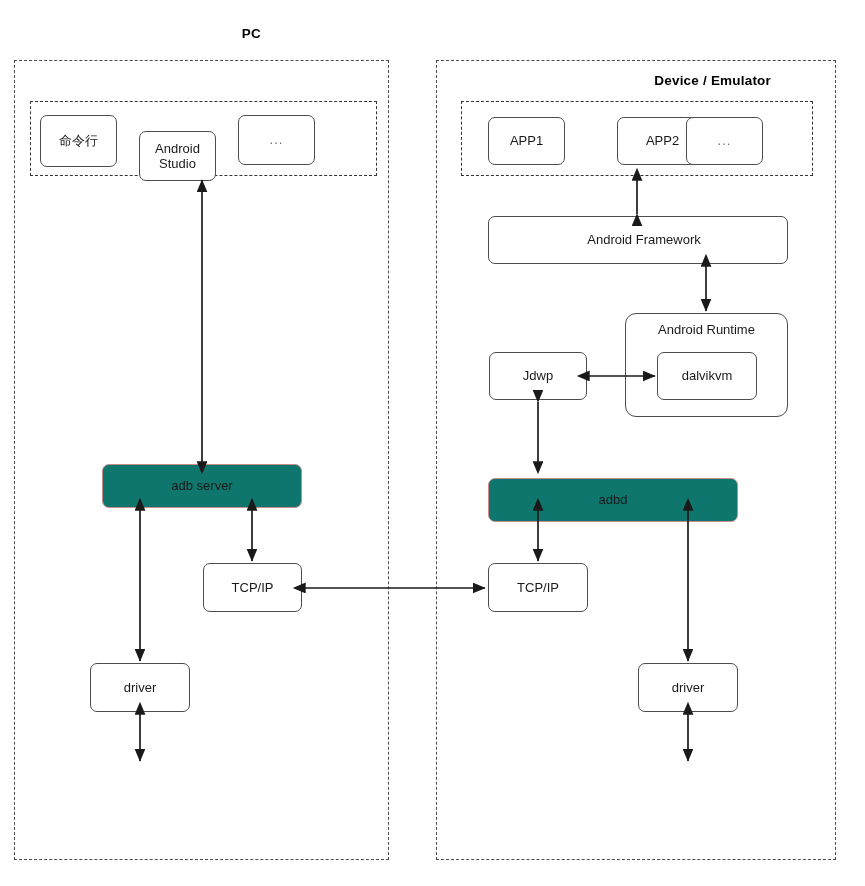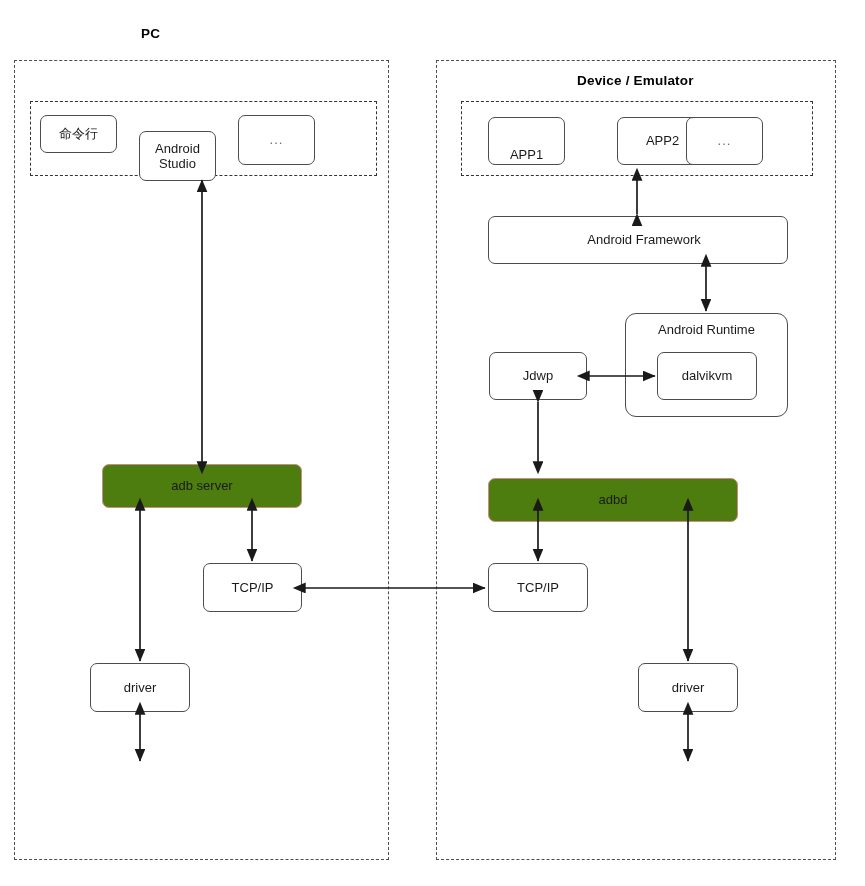--- a/index.html
+++ b/index.html
@@ -16,21 +16,21 @@
     width: 865px;
     height: 886px;
     background: #ffffff;
     overflow: hidden;
   }
   .panel-title {
     position: absolute;
     font-size: 13.5px;
     font-weight: bold;
     color: #000000;
-    text-align: left;
+    text-align: right;
     letter-spacing: 0.2px;
     white-space: nowrap;
   }
   .dashed-panel {
     position: absolute;
     border: 1.6px dashed #4d4d4d;
     background: transparent;
     box-sizing: border-box;
   }
   .dashed-group {
@@ -48,21 +48,21 @@
     display: flex;
     align-items: center;
     justify-content: center;
     text-align: center;
     font-size: 13px;
     line-height: 1.18;
     color: #1a1a1a;
     padding: 2px;
   }
   .node.pink {
-    background: #4d7c0f;
+    background: #0f766e;
     border-color: #c98b87;
   }
   .node.ellipsis {
     color: #6b6b6b;
     font-size: 13px;
     letter-spacing: 1px;
   }
   .node.group-box {
     align-items: flex-start;
     justify-content: center;
@@ -92,32 +92,32 @@
 
   <div class="panel-title" style="left:141px; top:26px; width:120px;">PC</div>
   <div class="panel-title" style="left:577px; top:26px; width:194px;margin-top:47px;">Device / Emulator</div>
 
   <div class="dashed-panel" style="left:14px; top:60px; width:375px; height:800px;"></div>
   <div class="dashed-panel" style="left:436px; top:60px; width:400px; height:800px;"></div>
 
   <div class="dashed-group" style="left:30px; top:101px; width:347px; height:75px;"></div>
   <div class="dashed-group" style="left:461px; top:101px; width:352px; height:75px;"></div>
 
-  <div class="node cjk" style="left:40px; top:115px; width:77px; height:38px;">
+  <div class="node cjk" style="left:40px; top:115px; width:77px; height:52px;">
     <span class="node-label">命令行</span>
   </div>
   <div class="node" style="left:139px; top:115px; width:77px; height:50px;margin-top:16px;">
     <span class="node-label">Android
 Studio</span>
   </div>
   <div class="node ellipsis" style="left:238px; top:115px; width:77px; height:50px;">
     <span class="node-label">...</span>
   </div>
 
-  <div class="node" style="left:488px; top:117px; width:77px; height:48px;align-items:flex-end;">
+  <div class="node" style="left:488px; top:117px; width:77px; height:48px;">
     <span class="node-label">APP1</span>
   </div>
   <div class="node" style="left:617px; top:117px; width:91px; height:48px;">
     <span class="node-label">APP2</span>
   </div>
   <div class="node ellipsis" style="left:686px; top:117px; width:77px; height:48px;">
     <span class="node-label">...</span>
   </div>
 
   <div class="node" style="left:488px; top:216px; width:300px; height:48px;padding-left:14px;">

